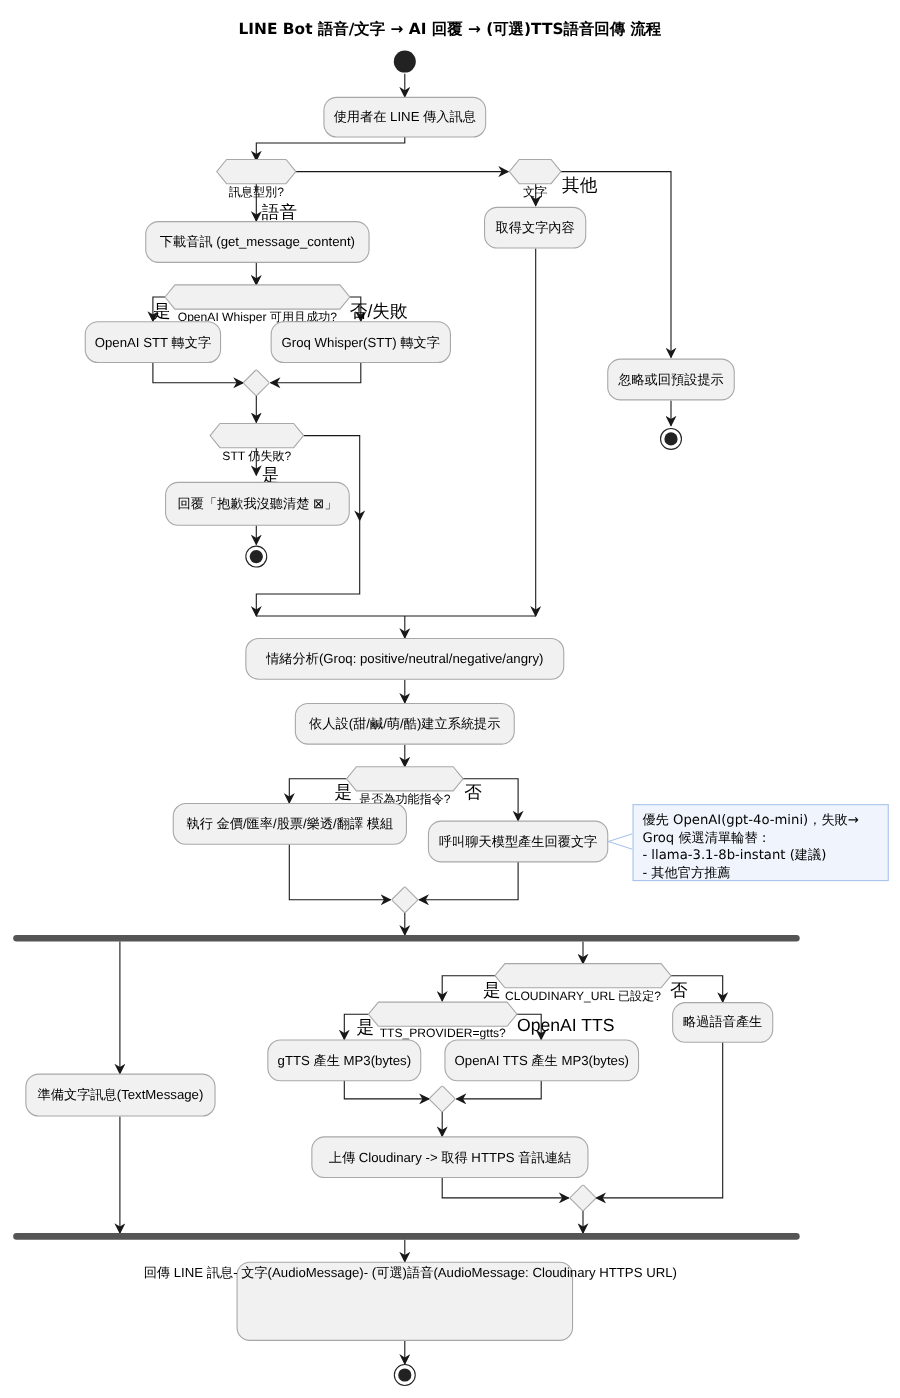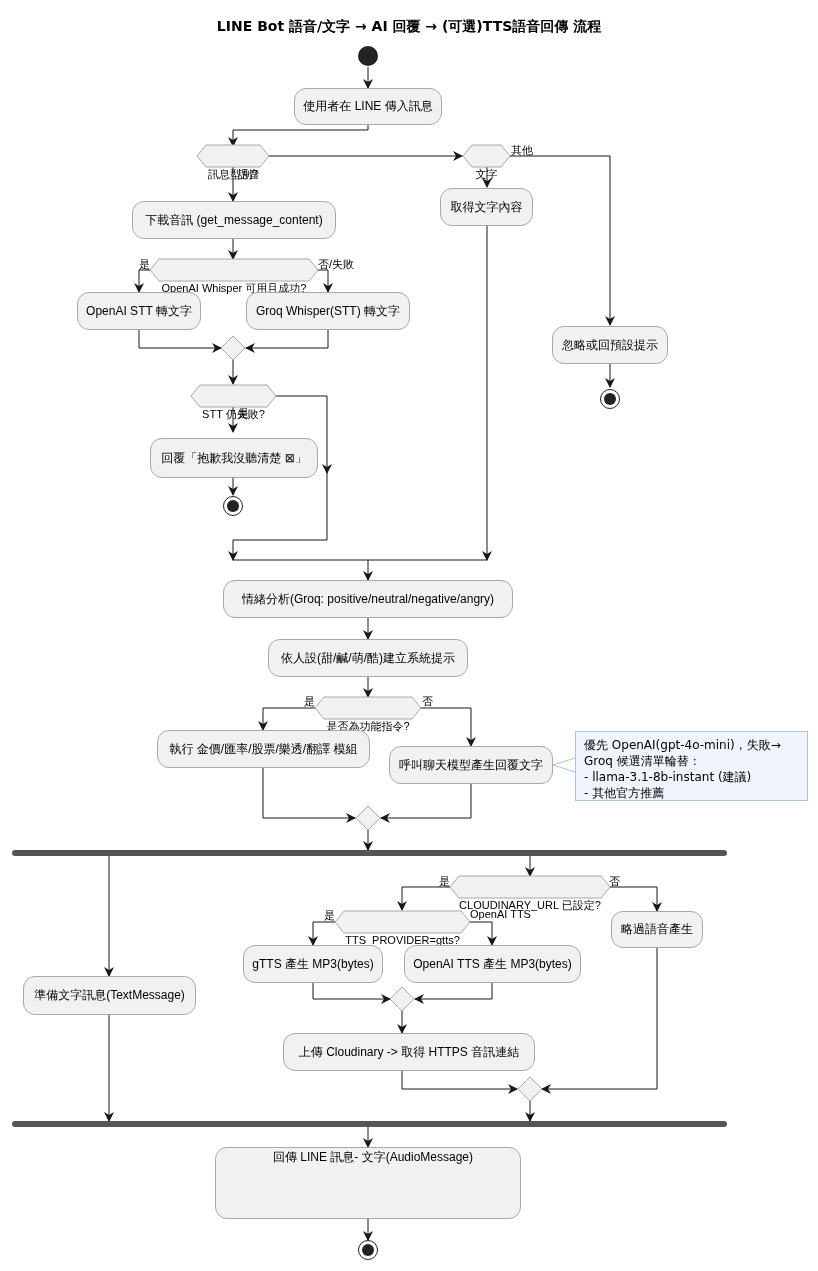--- a/index.html
+++ b/index.html
@@ -11,21 +11,21 @@
   .act { position: absolute; box-sizing: border-box; background: #f1f1f1;
          border: 1px solid #a8a8a8; border-radius: 12px; font-size: 12px;
          display: flex; align-items: center; justify-content: center; white-space: nowrap;
          font-family: "Liberation Sans", sans-serif; }
   .act.left { justify-content: flex-start; padding-left: 10px; flex-direction: row; align-items: flex-start; line-height: 18px; }
   .dec { position: absolute; box-sizing: border-box; height: 22px; font-size: 11px;
          display: flex; align-items: center; justify-content: center; white-space: nowrap;
          font-family: "Liberation Sans", sans-serif; }
   .dec svg { position: absolute; left: 0; top: 0; width: 100%; height: 100%; overflow: visible; }
   .dec span { position: relative; margin-top: 36px; }
-  .lbl { position: absolute; font-size: 11px; white-space: nowrap; font-family: "Liberation Sans", sans-serif; }
+  .lbl { position: absolute; font-size: 16px; white-space: nowrap; font-family: "Liberation Sans", sans-serif; margin-top: 16px; }
   .note { position: absolute; box-sizing: border-box; background: #f0f5fd; border: 1px solid #a8c4ea;
           font-size: 12px; padding: 5px 8px; line-height: 16px; white-space: nowrap; }
   .startnode { position: absolute; width: 20px; height: 20px; border-radius: 50%; background: #222; }
   .endnode { position: absolute; width: 20px; height: 20px; border-radius: 50%; border: 1px solid #222;
              box-sizing: border-box; background: #fff; }
   .endnode::after { content: ""; position: absolute; left: 3px; top: 3px; width: 12px; height: 12px;
                     border-radius: 50%; background: #222; }
   .merge { position: absolute; width: 24px; height: 24px; }
   .bar { position: absolute; height: 6px; background: #555; border-radius: 3px; }
 </style>
@@ -237,15 +237,16 @@
 
 <svg class="merge" style="left:518px;top:1077px;" viewBox="0 0 24 24">
     <polygon points="12,0 24,12 12,24 0,12" fill="#f1f1f1" stroke="#a8a8a8"></polygon>
   </svg>
 
 <div class="bar" style="left:12px;top:1121px;width:715px;"></div>
 
 <div class="act left" style="left:215px;top:1147px;width:306px;height:72px;justify-content:center;">
   <div>回傳 LINE 訊息</div>
   <div>- 文字(AudioMessage)</div>
+  <div>- (可選)語音(AudioMessage: Cloudinary HTTPS URL)</div>
 </div>
 
 <div class="endnode" style="left:358px;top:1240px;"></div>
 
 </body></html>

